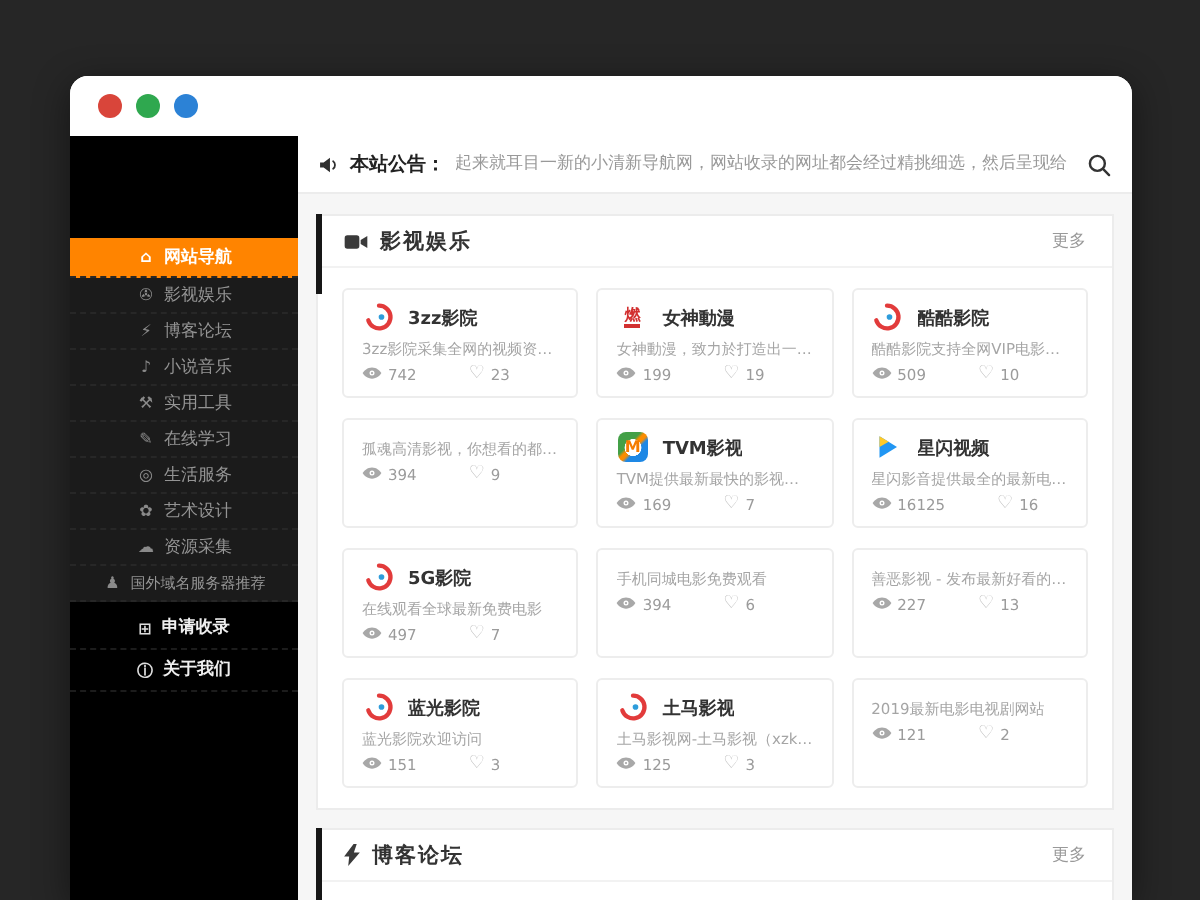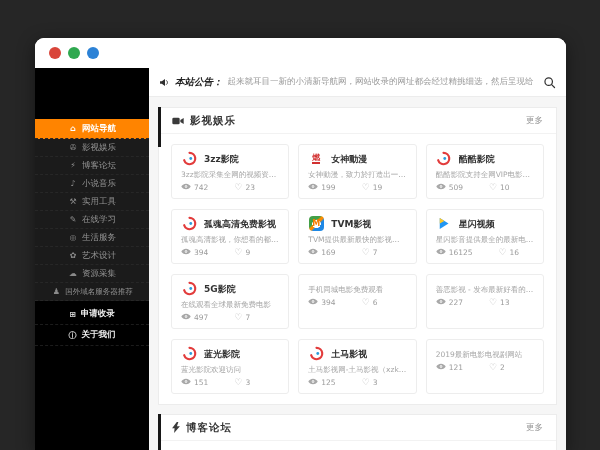--- a/index.html
+++ b/index.html
@@ -28,21 +28,21 @@
   .nitem.small { font-size:7.5px; }
   .navfoot { background:#000; flex:1; padding-top:3px; }
   .fitem { height:21px; display:flex; align-items:center; justify-content:center; gap:5px;
            font-size:8.5px; font-weight:bold; color:#efefef; border-bottom:1px dashed #1c1c1c; cursor:pointer; }
   .fitem .nicon { font-size:8px; color:#dcdcdc; }
 
   
   .main { flex:1; min-width:0; background:#f6f6f6; display:flex; flex-direction:column; }
   .announce { height:29px; background:#fff; border-bottom:1px solid #ececec; flex-shrink:0;
               display:flex; align-items:center; gap:5px; padding:0 10px; }
-  .alabel { font-size:9.5px; font-weight:bold; color:#222; white-space:nowrap;font-style:italic; }
+  .alabel { font-size:9.5px; font-weight:bold; color:#222; white-space:nowrap; }
   .atext { flex:1; min-width:0; font-size:8.5px; color:#999; white-space:nowrap;
            overflow:hidden; text-overflow:clip; }
   .searchbtn { flex-shrink:0; display:flex; cursor:pointer; margin-left:4px; }
 
   .content { padding:10px 9px; overflow:hidden; }
   .panel { background:#fff; border:1px solid #ececec; position:relative; margin-bottom:9px; }
   .paccent { position:absolute; left:-1px; top:-1px; width:3px; height:40px; background:#171717; }
   .phead { height:26px; display:flex; align-items:center; gap:6px; padding:0 13px;
            border-bottom:1px solid #f2f2f2; }
   .ptitle { font-size:10.5px; font-weight:bold; color:#333; letter-spacing:1px; }
@@ -235,29 +235,20 @@
                       </svg></span>
                     <span>509</span>
                   </span>
                   <span class="stat heart">
                     <span class="heartglyph">♡</span>
                     <span>10</span>
                   </span>
                 </div>
               </article>
               <article class="card">
-                <div class="crow">
-                  <span class="clogo">
-                    <svg width="15" height="15" viewBox="0 0 18 18">
-                      <path d="M9 2.2 A6.8 6.8 0 1 1 2.6 11" fill="none" stroke="#e23b3b" stroke-width="2.6" stroke-linecap="round"></path>
-                      <circle cx="10.5" cy="9" r="1.7" fill="#2d9cdb"></circle>
-                    </svg>
-                  </span>
-                  <span class="ctitle">孤魂高清免费影视</span>
-                </div>
                 <div class="cdesc">孤魂高清影视，你想看的都在这里...</div>
                 <div class="cstats">
                   <span class="stat">
                     <span><svg width="10" height="7" viewBox="0 0 16 10">
                         <path d="M8 .5 C4.4 .5 1.6 3 .5 5 c1.1 2 3.9 4.5 7.5 4.5 s6.4-2.5 7.5-4.5 C14.4 3 11.6 .5 8 .5 Z" fill="#a8a8a8"></path>
                         <circle cx="8" cy="5" r="2" fill="#fff"></circle>
                         <circle cx="8" cy="5" r=".9" fill="#a8a8a8"></circle>
                       </svg></span>
                     <span>394</span>
                   </span>

